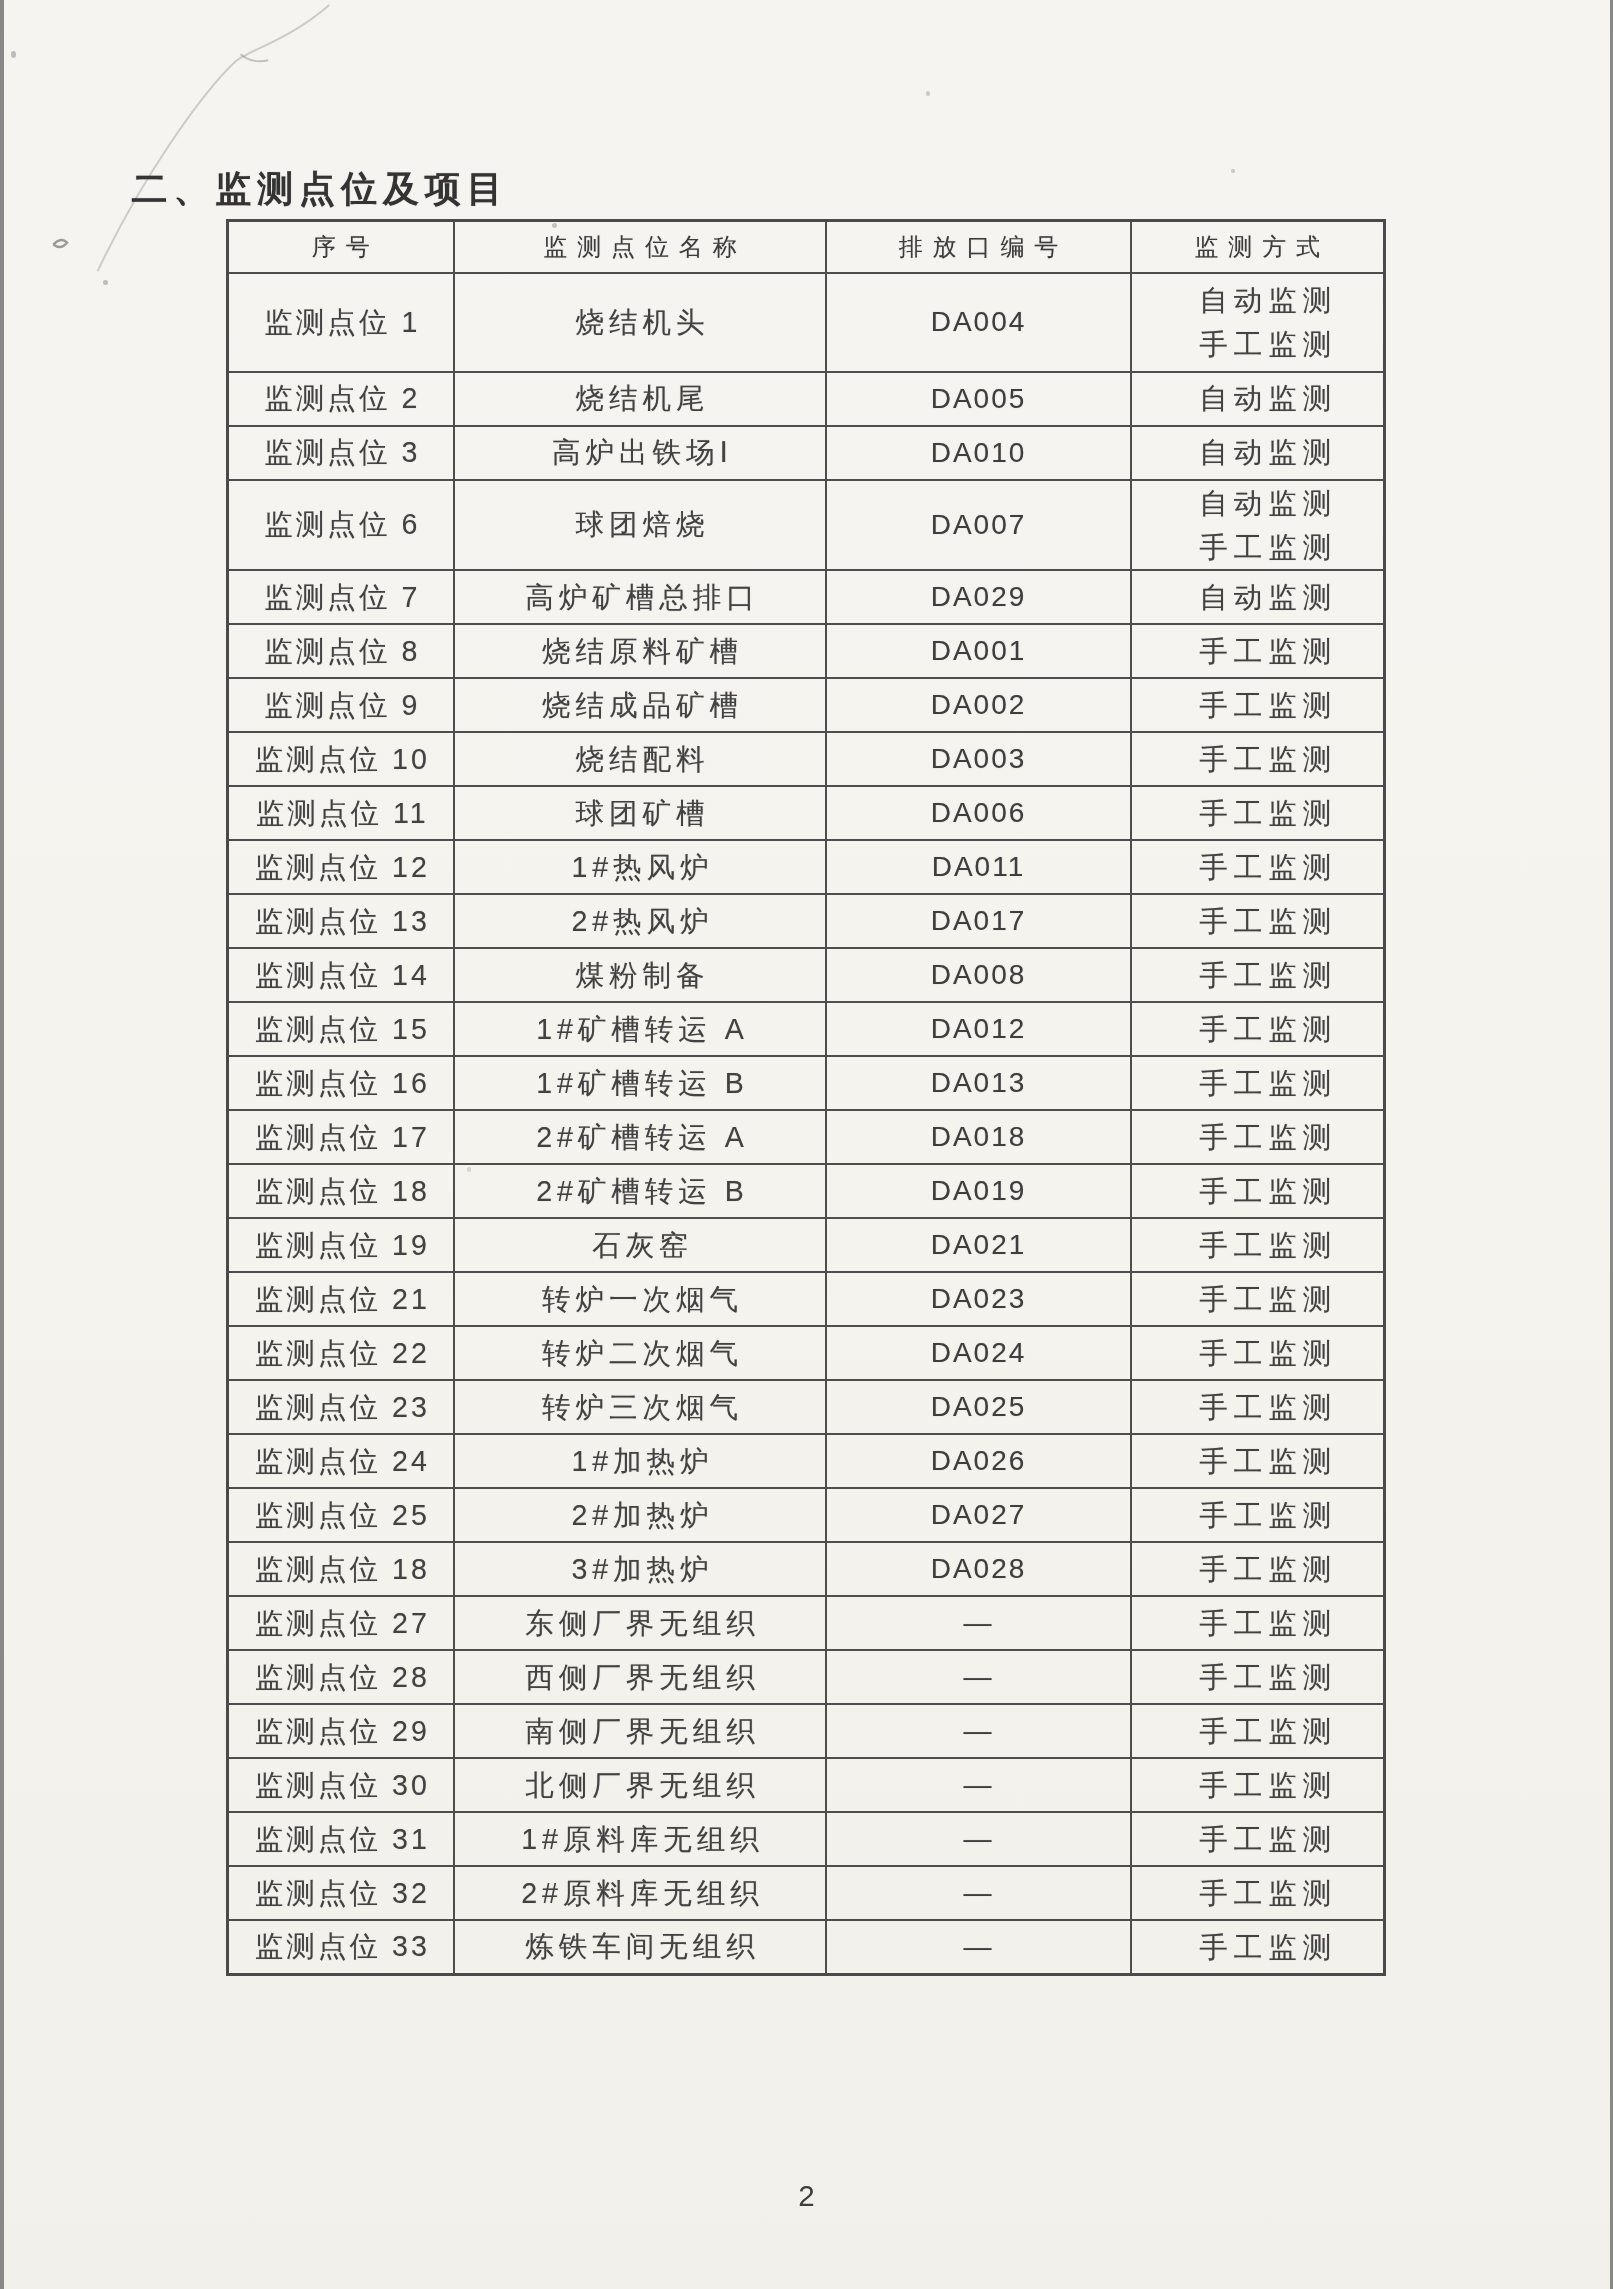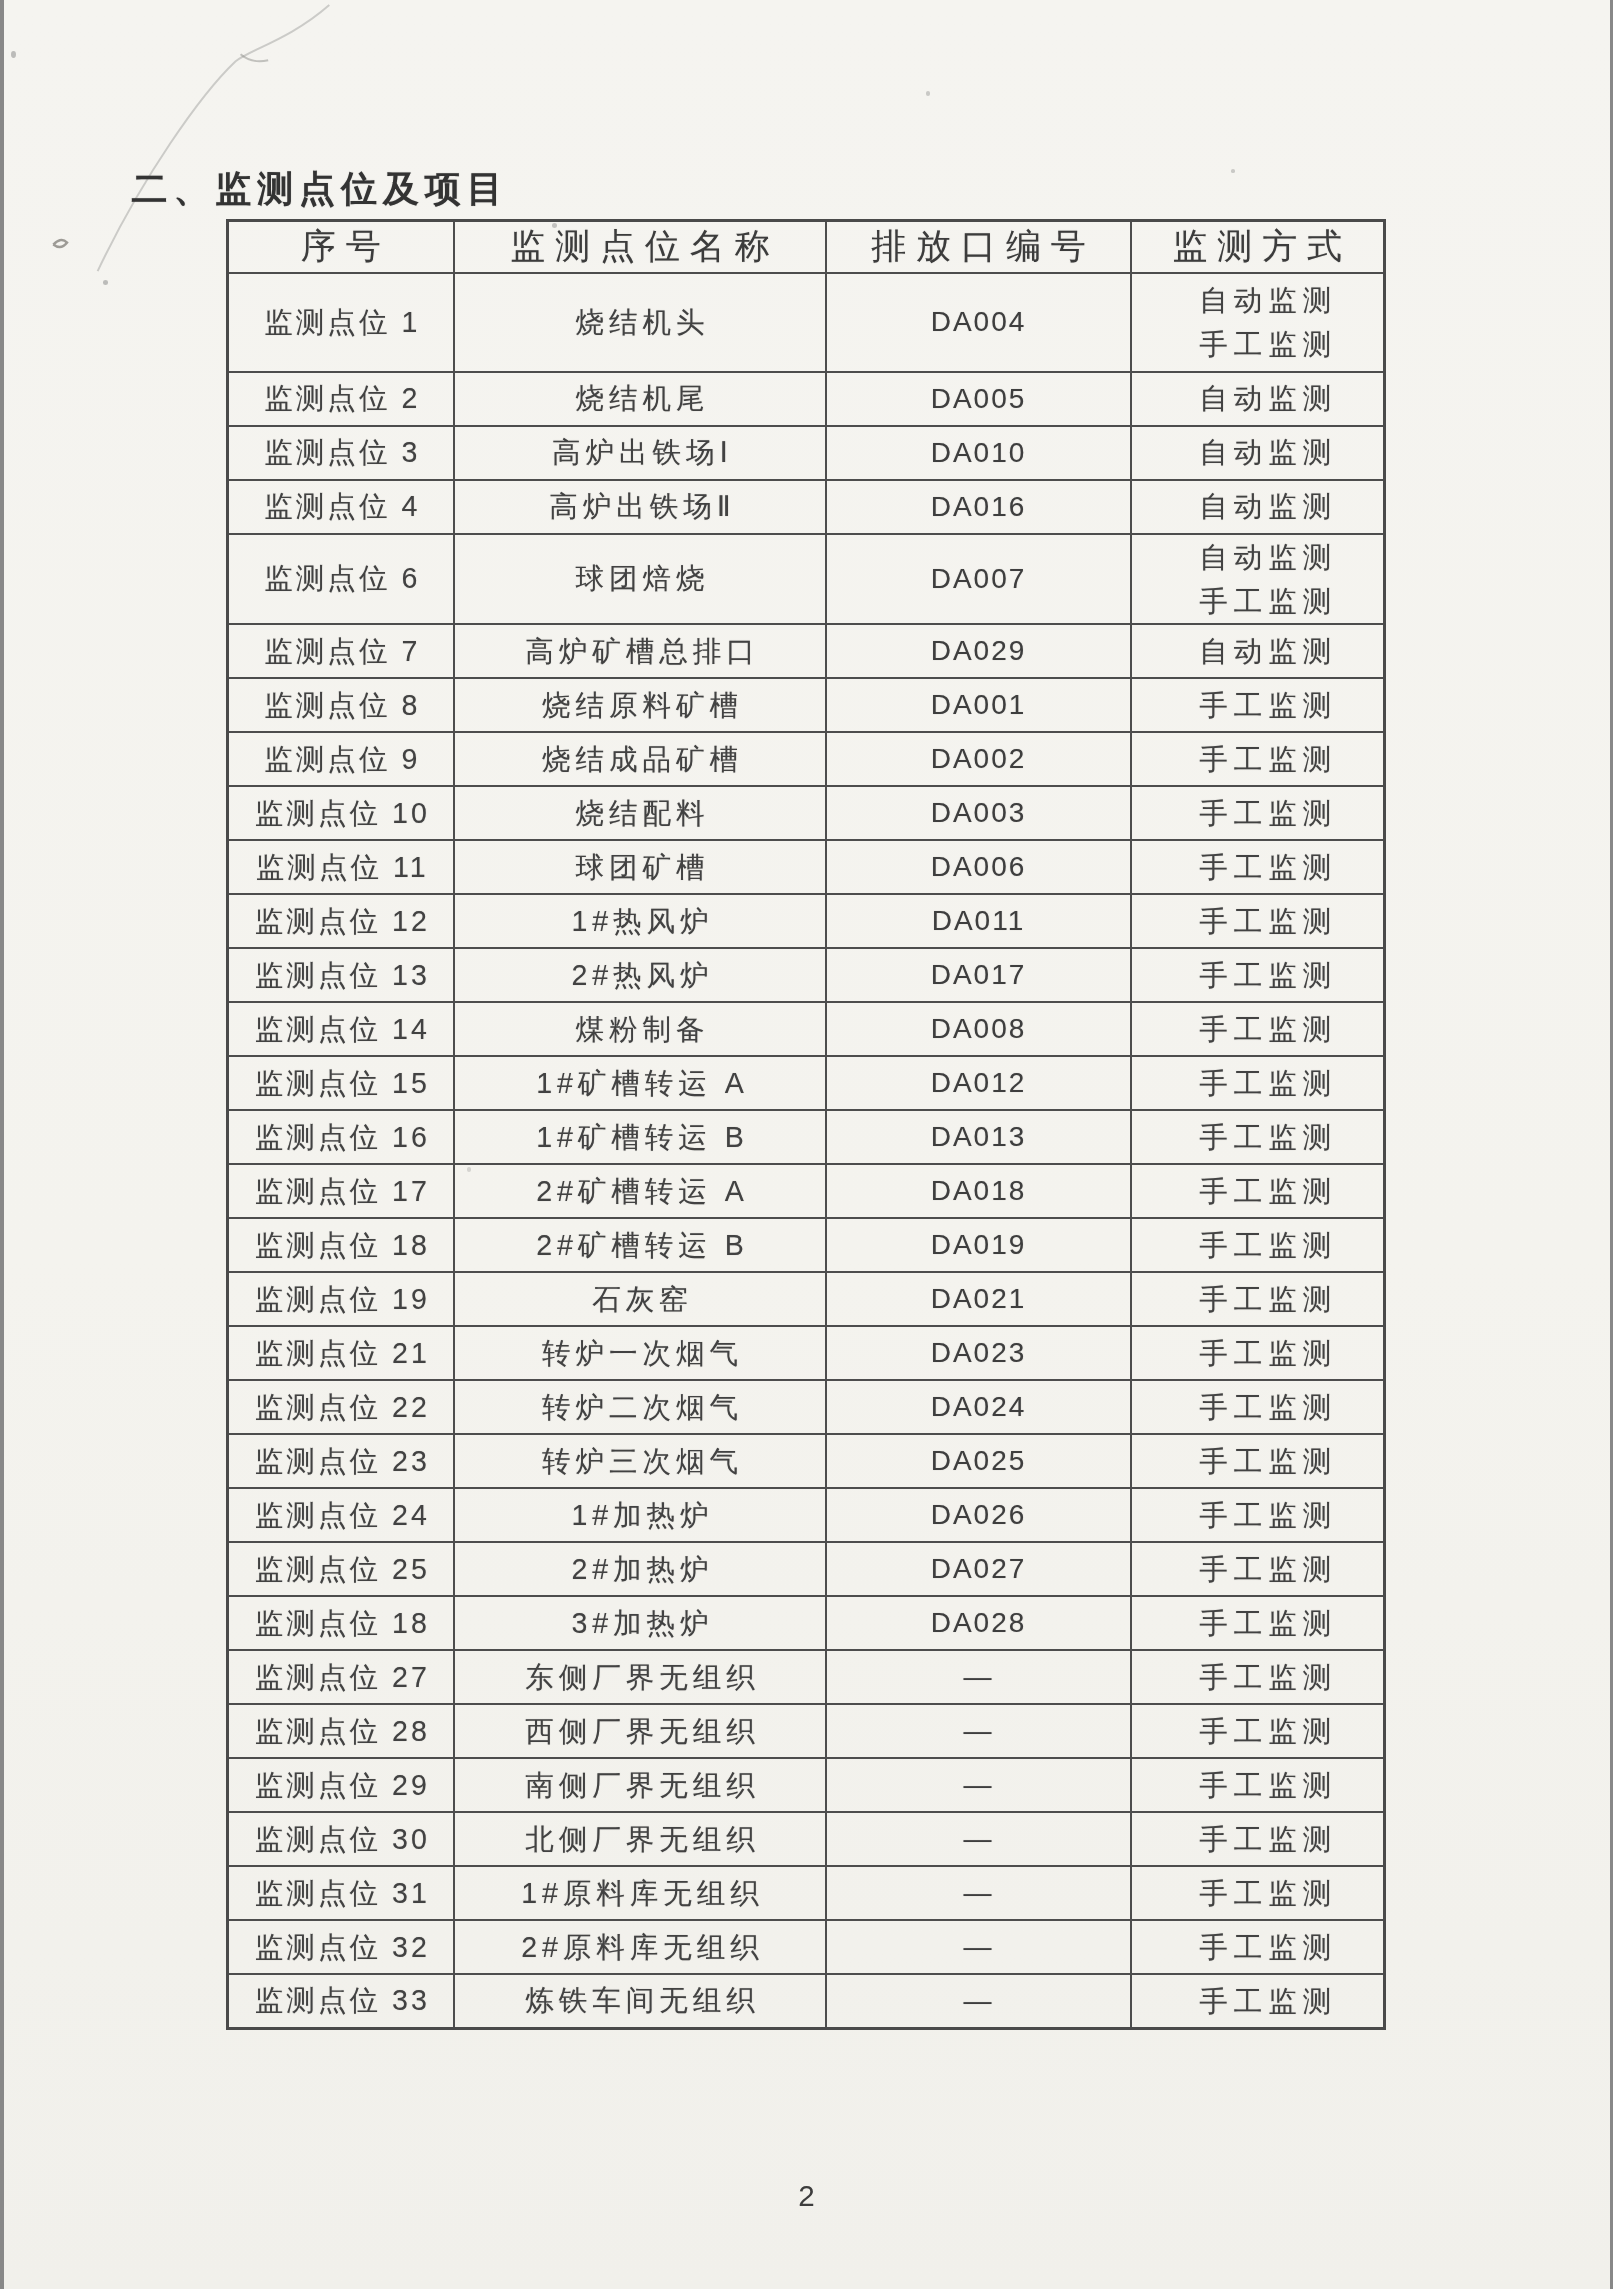--- a/index.html
+++ b/index.html
@@ -34,21 +34,21 @@
   .monitor col.c3{width:305px;}
   .monitor col.c4{width:253px;}
   .monitor th,.monitor td{
     border:2px solid #4d4d4d;
     text-align:center;vertical-align:middle;
     padding:0;overflow:hidden;
     text-shadow:0 0 1px rgba(70,70,70,.35);
   }
   .monitor thead tr{height:52px;}
   .monitor th{
-    font-size:35px;font-weight:400;color:#3c3c3c;
+    font-size:24px;font-weight:400;color:#3c3c3c;
     letter-spacing:9.9px;text-indent:9.9px;
   }
   .monitor tbody tr{height:54px;}
   .monitor tbody tr.tall1{height:99px;}
   .monitor tbody tr.tall2{height:89px;}
   .monitor td{font-size:28.6px;color:#424242;}
   .monitor td.c-no{letter-spacing:3px;text-indent:3px;}
   .monitor td.c-name{letter-spacing:4.9px;text-indent:4.9px;}
   .monitor td.c-outlet{font-size:28px;letter-spacing:2px;color:#3e3e3e;}
   .monitor td.c-method{letter-spacing:5.9px;text-indent:5.9px;}
@@ -112,28 +112,20 @@
           </td>
     </tr>
         <tr>
       <td class="c-no">监测点位 3</td>
       <td class="c-name">高炉出铁场Ⅰ</td>
       <td class="c-outlet">DA010</td>
       <td class="c-method">
             <div>自动监测</div>
           </td>
     </tr>
-        <tr>
-      <td class="c-no">监测点位 4</td>
-      <td class="c-name">高炉出铁场Ⅱ</td>
-      <td class="c-outlet">DA016</td>
-      <td class="c-method">
-            <div>自动监测</div>
-          </td>
-    </tr>
         <tr class="tall2">
       <td class="c-no">监测点位 6</td>
       <td class="c-name">球团焙烧</td>
       <td class="c-outlet">DA007</td>
       <td class="c-method">
             <div>自动监测</div>
             <div>手工监测</div>
           </td>
     </tr>
         <tr>

